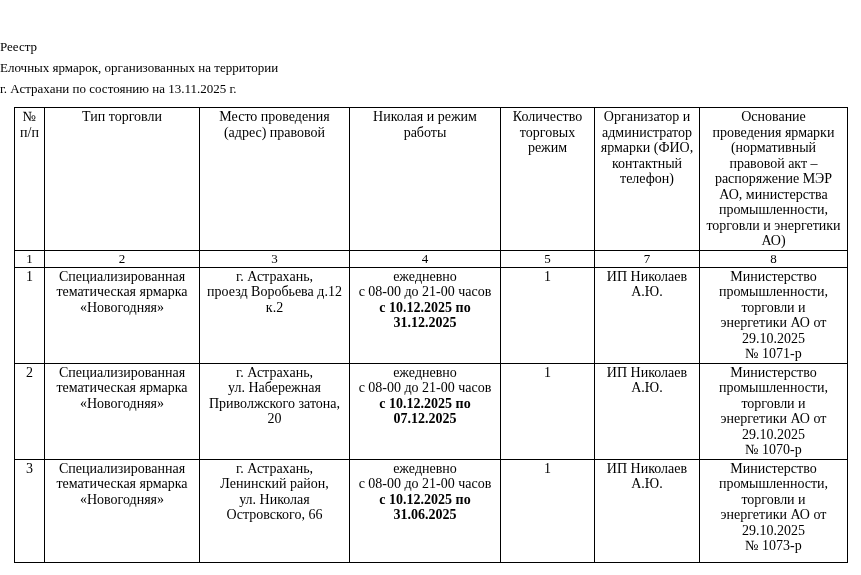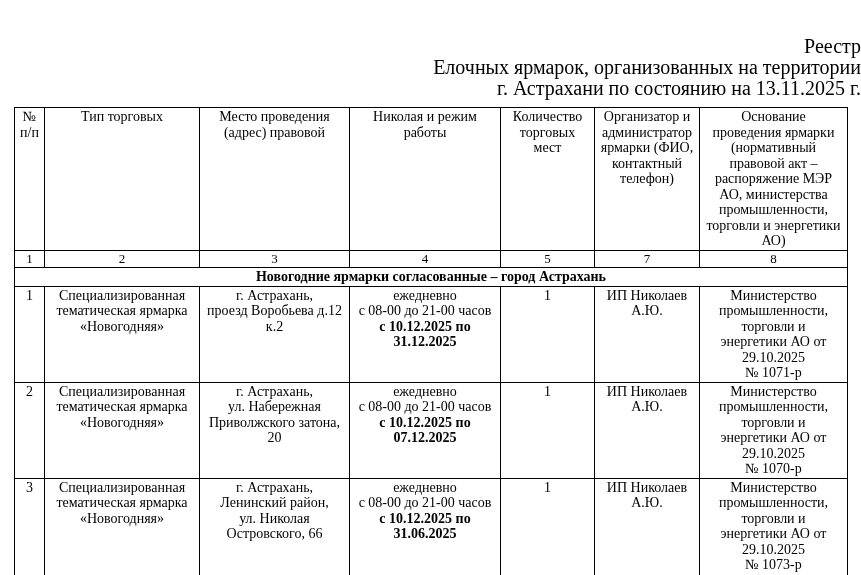--- a/index.html
+++ b/index.html
@@ -7,22 +7,22 @@
   body {
     width: 861px; height: 575px;
     font-family: "Liberation Serif", "DejaVu Serif", serif;
     color: #000000;
     position: relative;
     overflow: hidden;
   }
   .page { position: relative; width: 861px; height: 575px; background: #ffffff; }
   .doc-title {
     padding-top: 36px;
-    text-align: right;
-    font-size: 20px;
+    text-align: left;
+    font-size: 13px;
     line-height: 21px;
     white-space: pre-line;
   }
   table.registry {
     position: absolute;
     left: 14px; top: 107px;
     width: 833px;
     border-collapse: collapse;
     table-layout: fixed;
     font-size: 14px;
@@ -72,27 +72,27 @@
         <col class="c4">
         <col class="c5">
         <col class="c6">
         <col class="c7">
     </colgroup>
 
     <tbody>
         <tr class="r-head">
       <th>№
 п/п</th>
-      <th>Тип торговых</th>
+      <th>Тип торговли</th>
       <th>Место проведения
 (адрес) правовой</th>
       <th>Николая и режим работы</th>
       <th>Количество
 торговых
-мест</th>
+режим</th>
       <th>Организатор и
 администратор
 ярмарки (ФИО,
 контактный
 телефон)</th>
       <th>Основание
 проведения ярмарки
 (нормативный
 правовой акт –
 распоряжение МЭР
@@ -105,23 +105,20 @@
     <tr class="r-num">
       <td>1</td>
       <td>2</td>
       <td>3</td>
       <td>4</td>
       <td>5</td>
       <td>7</td>
       <td>8</td>
     </tr>
 
-    <tr class="r-sec">
-      <td colspan="7">Новогодние ярмарки согласованные – город Астрахань</td>
-    </tr>
 
     <tr class="r-d1">
       <td>1</td>
       <td>Специализированная
 тематическая ярмарка
 «Новогодняя»</td>
       <td>г. Астрахань,
 проезд Воробьева д.12
 к.2</td>
       <td><span>ежедневно

